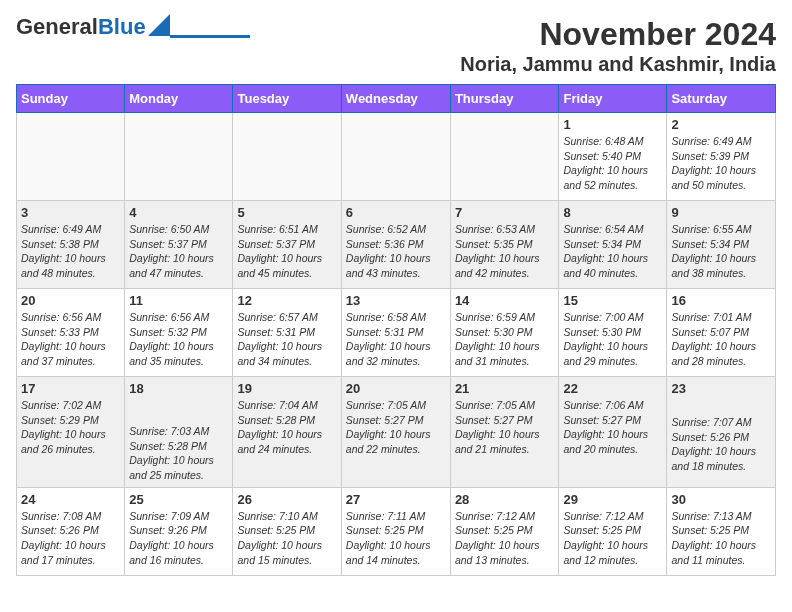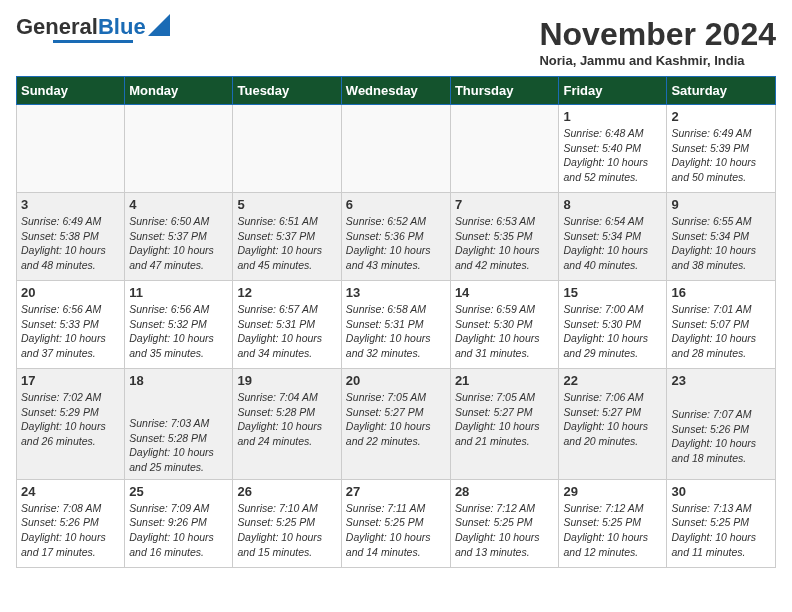--- a/index.html
+++ b/index.html
@@ -11,56 +11,56 @@
       padding: 16px;
     }
     .header-area {
       display: flex;
       justify-content: space-between;
       align-items: flex-start;
       margin-bottom: 8px;
     }
     .logo {
       display: flex;
-      flex-direction: column;
-      align-items: center;
+      flex-direction: row;
+      align-items: flex-end;
     }
     .logo-text {
       font-size: 22px;
       font-weight: bold;
       color: #333;
       line-height: 1;
     }
     .logo-text span.blue { color: #1a6bb5; }
     .logo-underline {
       width: 80px;
       height: 3px;
       background: #1a6bb5;
       margin-top: 2px;
     }
     .title-area {
-      text-align: left;
+      text-align: right;
     }
     .month-title {
       font-size: 32px;
       font-weight: bold;
       color: #333;
     }
     .location-title {
-      font-size: 13px;
+      font-size: 20px;
       font-weight: bold;
       color: #333;
     }
     .calendar {
       width: 100%;
       border-collapse: collapse;
       font-size: 11px;
     }
     .calendar th {
-      background: #14532d;
+      background: #8b5cf6;
       color: #fff;
       padding: 6px 4px;
       text-align: left;
       font-size: 13px;
       font-weight: bold;
       border: 1px solid #1a6bb5;
     }
     .calendar td {
       vertical-align: top;
       padding: 4px 4px;

